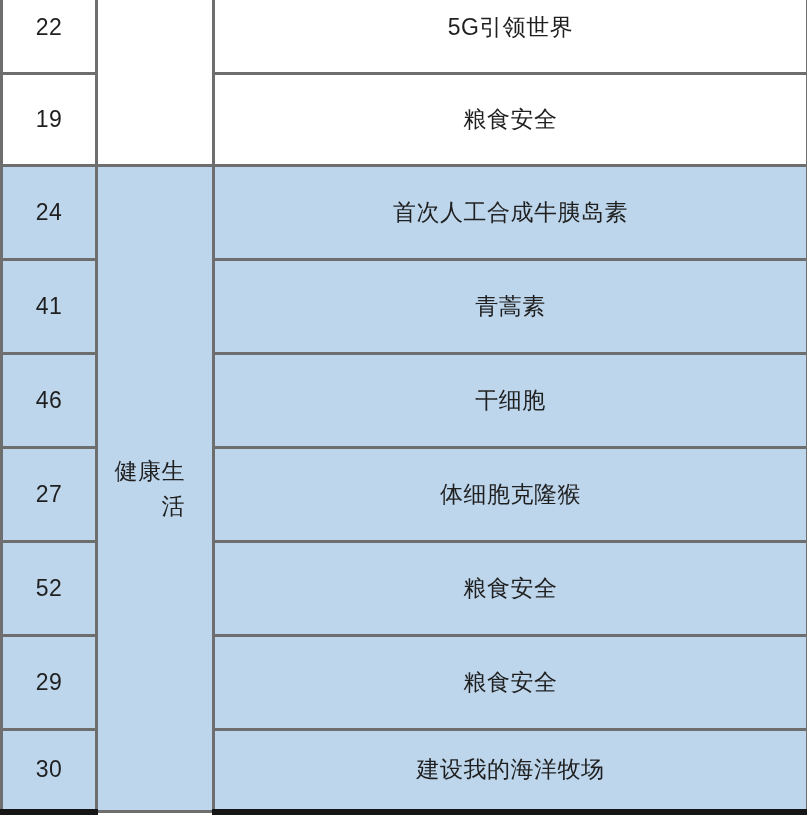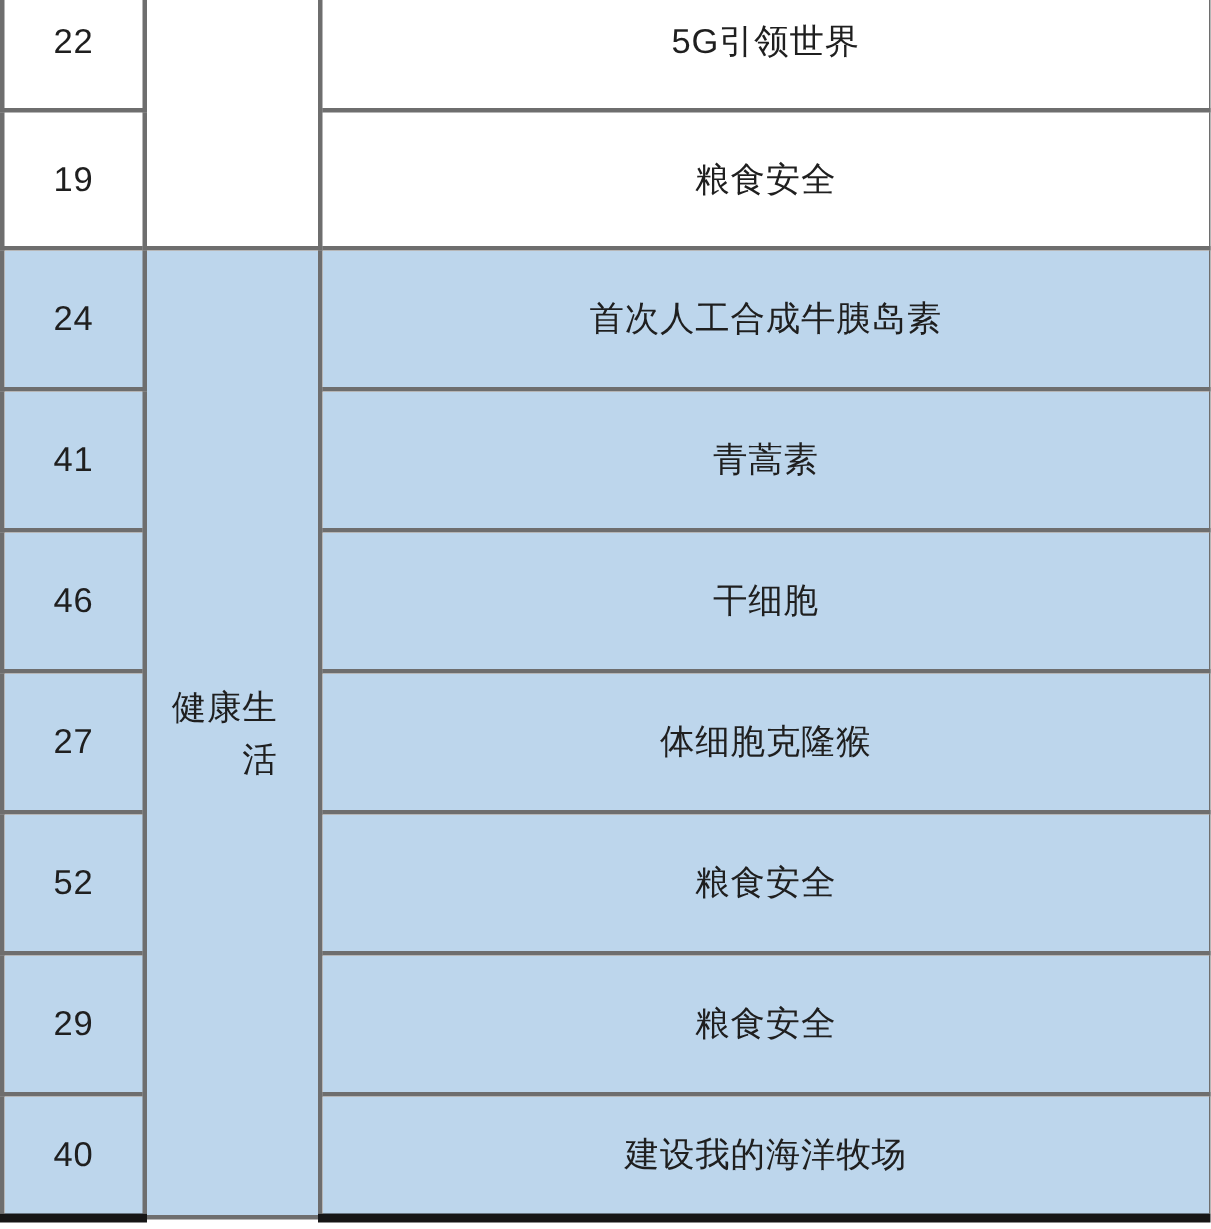--- a/index.html
+++ b/index.html
@@ -100,18 +100,18 @@
       </tr>
       <tr class="h-94 blue">
         <td class="num">52</td>
         <td class="title">粮食安全</td>
       </tr>
       <tr class="h-94 blue">
         <td class="num">29</td>
         <td class="title">粮食安全</td>
       </tr>
       <tr class="h-82 blue last">
-        <td class="num">40</td>
+        <td class="num">30</td>
         <td class="title">建设我的海洋牧场</td>
       </tr>
     </tbody>
   </table>
 </div>
 
 </body></html>

